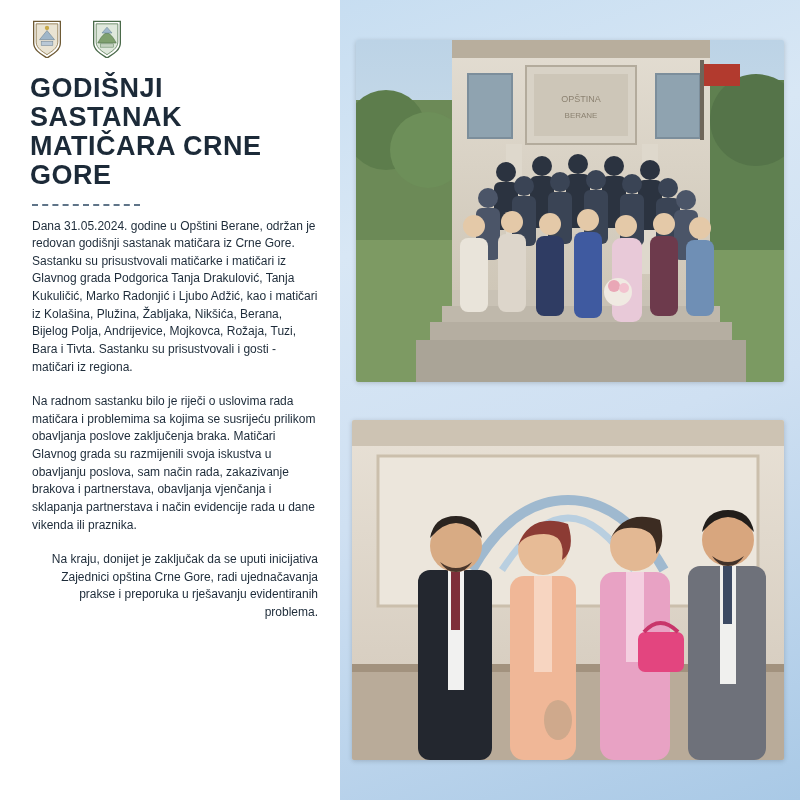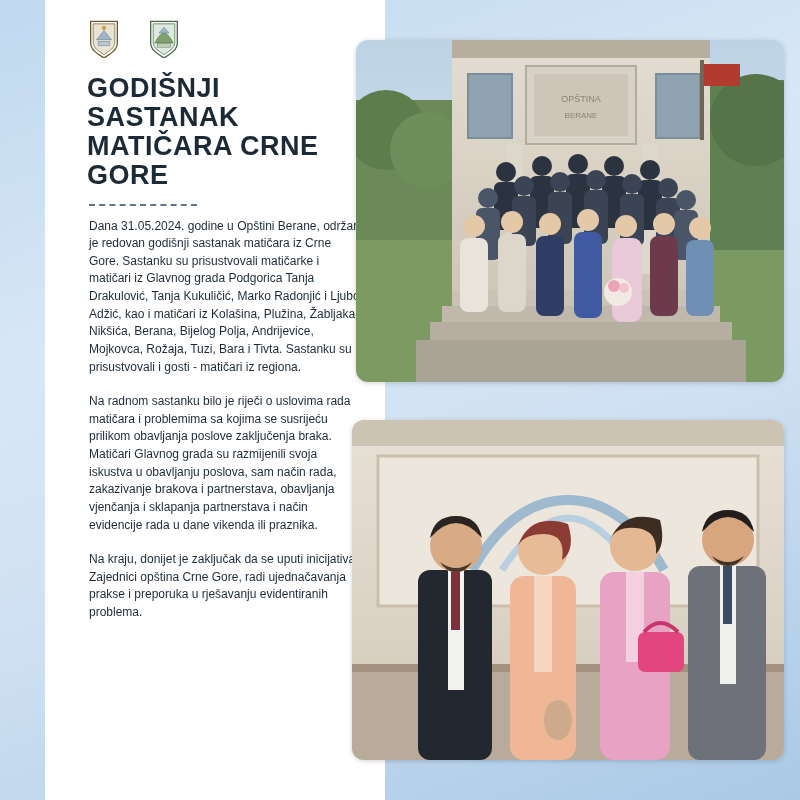--- a/index.html
+++ b/index.html
@@ -14,24 +14,23 @@
     width: 800px; height: 800px;
     background: linear-gradient(160deg, #bfd9ef 0%, #d8e7f5 35%, #cfe0f2 60%, #a9c9e6 100%);
     overflow: hidden;
   }
   
   .left-card {
     position: absolute;
     left: 0; top: 0;
     width: 340px; height: 800px;
     background: #ffffff;
-    padding: 18px 22px 10px 36px;
+    padding: 18px 22px 10px 24px;
     display: flex;
     flex-direction: column;
-    margin-left: 45px;
   }
   .crest-row {
     display: flex;
     align-items: flex-start;
     gap: 26px;
     height: 42px;
     margin-bottom: 14px;
     padding-left: 6px;
   }
   .crest {
@@ -53,26 +52,26 @@
     border-top: 2px dashed #5f7488;
     margin: 4px 0 12px 8px;
   }
   .body-text {
     margin-left: 8px;
     font-size: 12px;
     line-height: 1.47;
     color: #1d2b39;
   }
   .body-text p { margin-bottom: 17px; }
-  .body-text p:last-child { margin-bottom: 0; }
+  .body-text p:last-child { margin-bottom: 0; text-align: right; }
 
   
   .photo {
     position: absolute;
-    border-radius: 12px;
+    border-radius: 2px;
     overflow: hidden;
     box-shadow: 0 1px 5px rgba(0,0,0,0.18);
   }
   #photo-group {
     left: 356px; top: 40px;
     width: 428px; height: 342px;
   }
   #photo-four {
     left: 352px; top: 420px;
     width: 432px; height: 340px;

